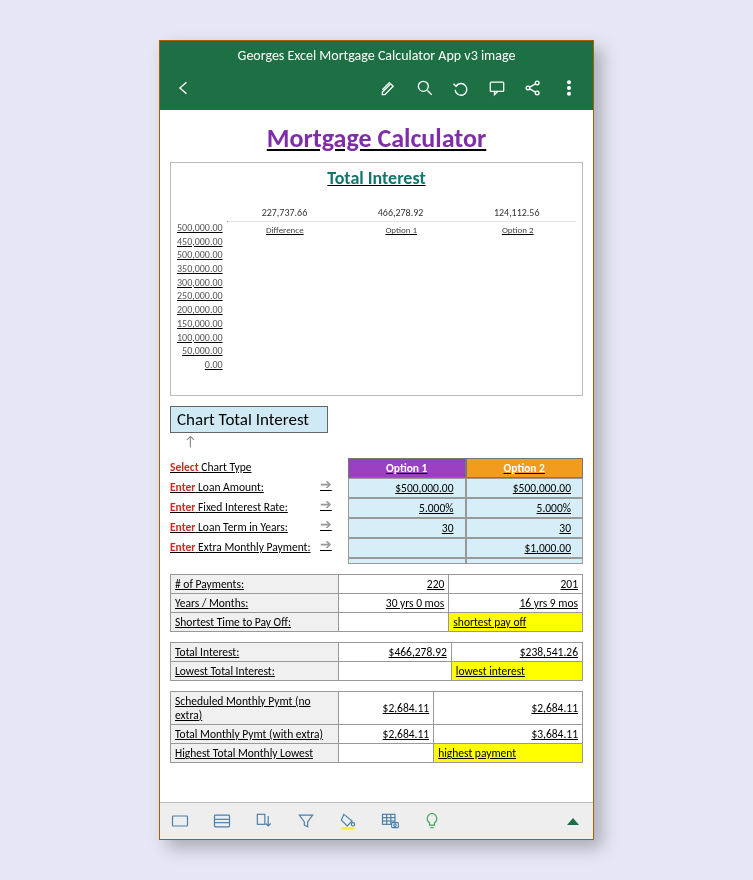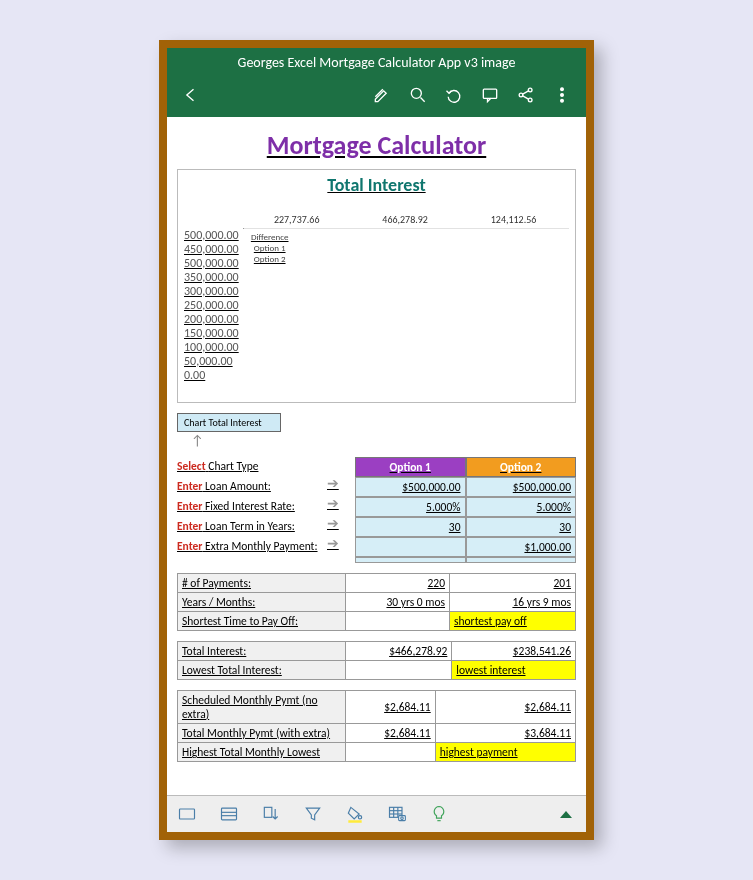--- a/index.html
+++ b/index.html
@@ -12,21 +12,21 @@
     align-items: center;
     justify-content: center;
   }
   .device {
     width: 435px;
     height: 800px;
     background: #fff;
     box-shadow: 8px 8px 16px rgba(0,0,0,0.25);
     display: flex;
     flex-direction: column;
-    border: 8px solid #a16207;
+    border: 1px solid #a16207;
     position: relative;
   }
   .titlebar {
     background: #1d7044;
     color: #fff;
     text-align: center;
     font-size: 14px;
     padding: 6px 0;
   }
   .toolbar {
@@ -73,22 +73,22 @@
     margin-bottom: 18px;
   }
   .chart-area {
     display: flex;
     height: 180px;
   }
   .yaxis {
     display: flex;
     flex-direction: column;
     justify-content: space-between;
-    align-items: flex-start;
-    font-size: 12px;
+    align-items: flex-end;
+    font-size: 10px;
     color: #555;
     padding-right: 4px;
     padding-top: 14px;
     padding-bottom: 16px;
   }
   .plot {
     flex: 1;
     position: relative;
     border-left: 1px solid #999;
     border-bottom: 1px solid #999;
@@ -128,29 +128,28 @@
   }
   .bar.diff { background: #7cc242; height: 45.5%; }
   .bar.opt1 { background: #9b3fc2; height: 93.2%; }
   .bar.opt2 { background: #f29c1f; height: 47.7%; }
   .xlabels {
     display: flex;
     justify-content: space-around;
     font-size: 9px;
     color: #444;
     margin-top: -14px;
-    flex-direction: column;
   }
   .xlabels span { width: 54px; text-align: center; }
   .selector {
     display: inline-block;
     background: #cfeaf5;
     border: 1px solid #666;
     padding: 2px 18px 2px 6px;
-    font-size: 10px;
+    font-size: 17px;
     margin-bottom: 2px;
   }
   .arrow-up {
     display: inline-block;
     font-size: 14px;
     color: #888;
     margin-left: 14px;
     transform: translateY(-2px);
   }
   .inputs {
@@ -168,21 +167,21 @@
     font-weight: bold;
     text-align: center;
     border: 1px solid #777;
     padding: 2px 0;
   }
   .inputs .hdr.o2 { background: #f29c1f; }
   .inputs .cell {
     background: #d6eef7;
     border: 1px solid #999;
     text-align: right;
-    padding: 2px 4px;
+    padding: 2px 11px;
   }
   .results {
     margin-top: 10px;
     font-size: 11.5px;
   }
   .results table {
     width: 100%;
     border-collapse: collapse;
     margin-bottom: 10px;
   }

